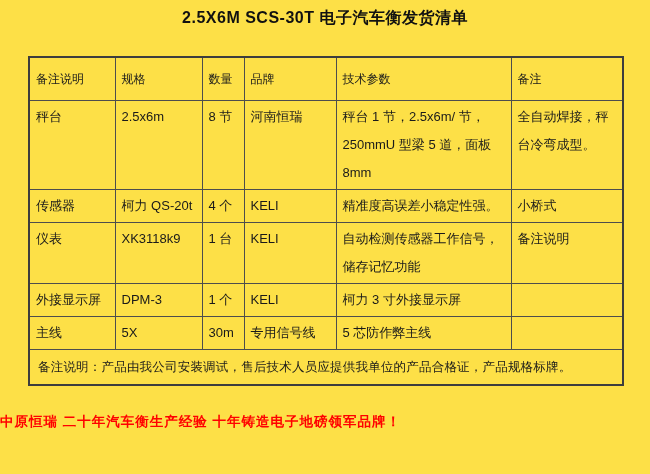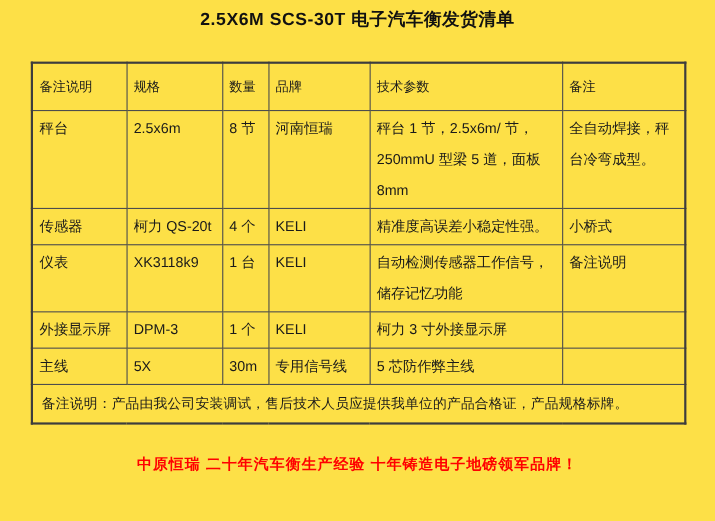--- a/index.html
+++ b/index.html
@@ -61,21 +61,21 @@
   }
   table.spec-table td.remark-cell {
     line-height: 24px;
     padding: 5px 8px;
     font-size: 12.5px;
     letter-spacing: 0.2px;
     white-space: nowrap;
   }
   .slogan {
     margin-top: 27px;
-    text-align: center;
+    text-align: left;
     font-size: 13.5px;
     font-weight: bold;
     letter-spacing: 1px;
   }
 </style>
 </head>
 <body>
 
 <div class="page">
 

